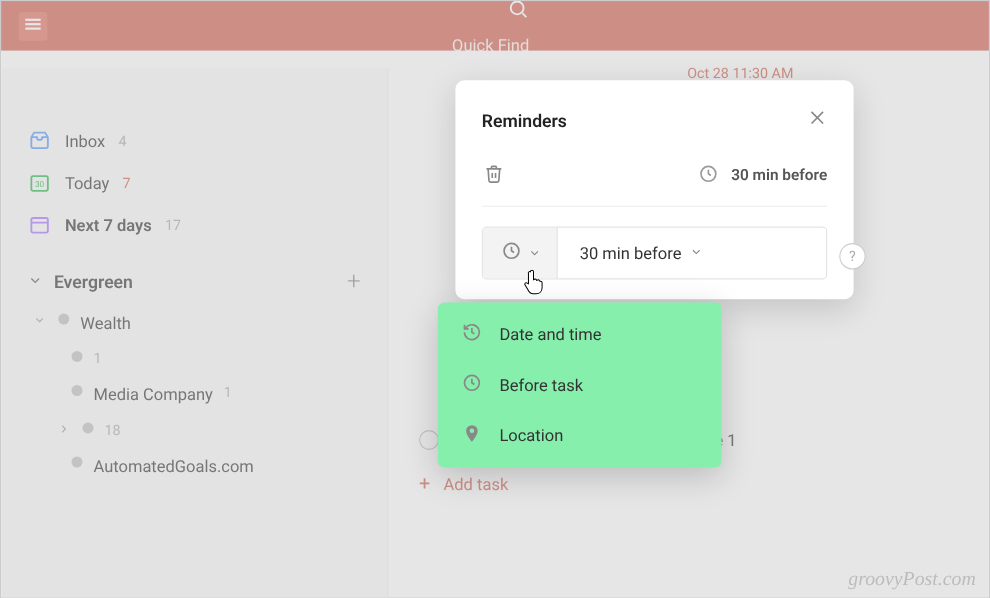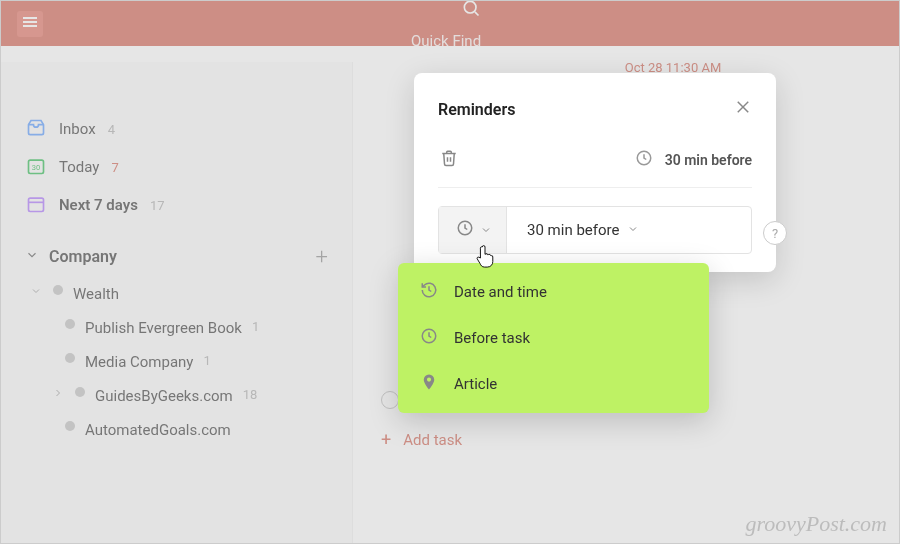--- a/index.html
+++ b/index.html
@@ -60,28 +60,28 @@
 .reminder-right { display:flex; align-items:center; gap:10px; color:#555; font-size:14px; font-weight:600; }
 
 .input-row { display:flex; align-items:center; border:1px solid #e3e3e3; border-radius:4px; height:48px; }
 .type-btn { width:68px; height:100%; display:flex; align-items:center; justify-content:center; gap:4px; background:#f3f3f3; border-right:1px solid #e3e3e3; cursor:pointer; position:relative; }
 .value-cell { flex:1; display:flex; align-items:center; gap:8px; padding-left:20px; font-size:15px; color:#333; cursor:pointer; }
 .small-chev svg { width:12px; height:12px; }
 
 .help-circle { position:absolute; right:-36px; bottom:8px; width:24px; height:24px; border:1px solid #ccc; border-radius:50%; display:flex; align-items:center; justify-content:center; color:#aaa; font-size:13px; background:#fff;}
 
 
-.dropdown { position:absolute; left:397px; top:262px; width:311px; background:#bef264; border-radius:6px; box-shadow:0 8px 30px rgba(0,0,0,.18); z-index:20; padding:6px 0; }
+.dropdown { position:absolute; left:397px; top:274px; width:258px; background:#86efac; border-radius:6px; box-shadow:0 8px 30px rgba(0,0,0,.18); z-index:20; padding:6px 0; }
 .dd-item { display:flex; align-items:center; gap:14px; padding:12px 20px; font-size:15px; color:#333; cursor:pointer; }
 .dd-item .icon-slot { color:#888; }
 
 .cursor-hand { position:absolute; left:473px; top:244px; z-index:30; pointer-events:none; }
 .cursor-hand svg { width:22px; height:26px; }
 
-.watermark { position:absolute; right:12px; bottom:6px; color:#bcbcbc; font-style:italic; font-family: Georgia, serif; font-size:22px; z-index:40; }
+.watermark { position:absolute; right:12px; bottom:6px; color:#bcbcbc; font-style:italic; font-family: Georgia, serif; font-size:18px; z-index:40; }
 
 .spacer-tasks { position:absolute; left:360px; right:0; top:380px; }
 </style>
 </head>
 <body>
 
 <div class="header">
   <div class="menu-burger"></div>
   <div class="search-wrap">
     <span class="search-icon">
@@ -126,51 +126,49 @@
       <span class="label">Next 7 days</span>
       <span class="count">17</span>
     </div>
 
     <div class="section-header">
       <span class="chev">
         <svg width="14" height="14" viewBox="0 0 24 24" fill="none" stroke="#555" stroke-width="2">
             <polyline points="6 9 12 15 18 9"></polyline>
           </svg>
       </span>
-      <span class="section-title">Company</span>
+      <span class="section-title">Evergreen</span>
       <span class="plus">+</span>
     </div>
 
     <div class="project-item" style="padding-left:28px;">
       <span class="project-expand">
           <svg width="12" height="12" viewBox="0 0 24 24" fill="none" stroke="#999" stroke-width="2">
             <polyline points="6 9 12 15 18 9"></polyline>
           </svg>
         </span>
       <span class="bullet"></span>
       <span>Wealth</span>
     </div>
     <div class="project-item sub">
       <span class="bullet"></span>
-      <span>Publish Evergreen Book</span>
       <span class="count">1</span>
     </div>
     <div class="project-item sub">
       <span class="bullet"></span>
       <span>Media Company</span>
       <span class="count">1</span>
     </div>
     <div class="project-item sub" style="padding-left:50px;">
       <span class="project-expand">
           <svg width="12" height="12" viewBox="0 0 24 24" fill="none" stroke="#999" stroke-width="2">
             <polyline points="9 6 15 12 9 18"></polyline>
           </svg>
         </span>
       <span class="bullet"></span>
-      <span>GuidesByGeeks.com</span>
       <span class="count">18</span>
     </div>
     <div class="project-item sub">
       <span class="bullet"></span>
       <span>AutomatedGoals.com</span>
     </div>
   </div>
 
   <div class="main">
     <div class="date-crumb">Oct 28 11:30 AM</div>
@@ -265,21 +263,21 @@
         </svg>
     </span>
     <span>Before task</span>
   </div>
   <div class="dd-item">
     <span class="icon-slot">
       <svg width="18" height="18" viewBox="0 0 24 24" fill="#888" stroke="none">
           <path d="M12 2a7 7 0 0 0-7 7c0 5 7 13 7 13s7-8 7-13a7 7 0 0 0-7-7zm0 9.5A2.5 2.5 0 1 1 12 6a2.5 2.5 0 0 1 0 5.5z"></path>
         </svg>
     </span>
-    <span>Article</span>
+    <span>Location</span>
   </div>
 </div>
 
 <div class="cursor-hand">
   <svg viewBox="0 0 24 28">
       <path fill="#fff" stroke="#000" stroke-width="1" d="M9 2a1.5 1.5 0 0 1 3 0v8l1-.5a1.4 1.4 0 0 1 2 1l1-.3a1.4 1.4 0 0 1 2 1l1 .2a1.4 1.4 0 0 1 1.5 1.5v5c0 3-2 6-6 6h-3c-3 0-4-2-5-4l-3-5c-.6-1 .5-2.3 1.7-1.8L7 14V4a1.5 1.5 0 0 1 2-2z"></path>
     </svg>
 </div>
 
 <div class="watermark">groovyPost.com</div>

